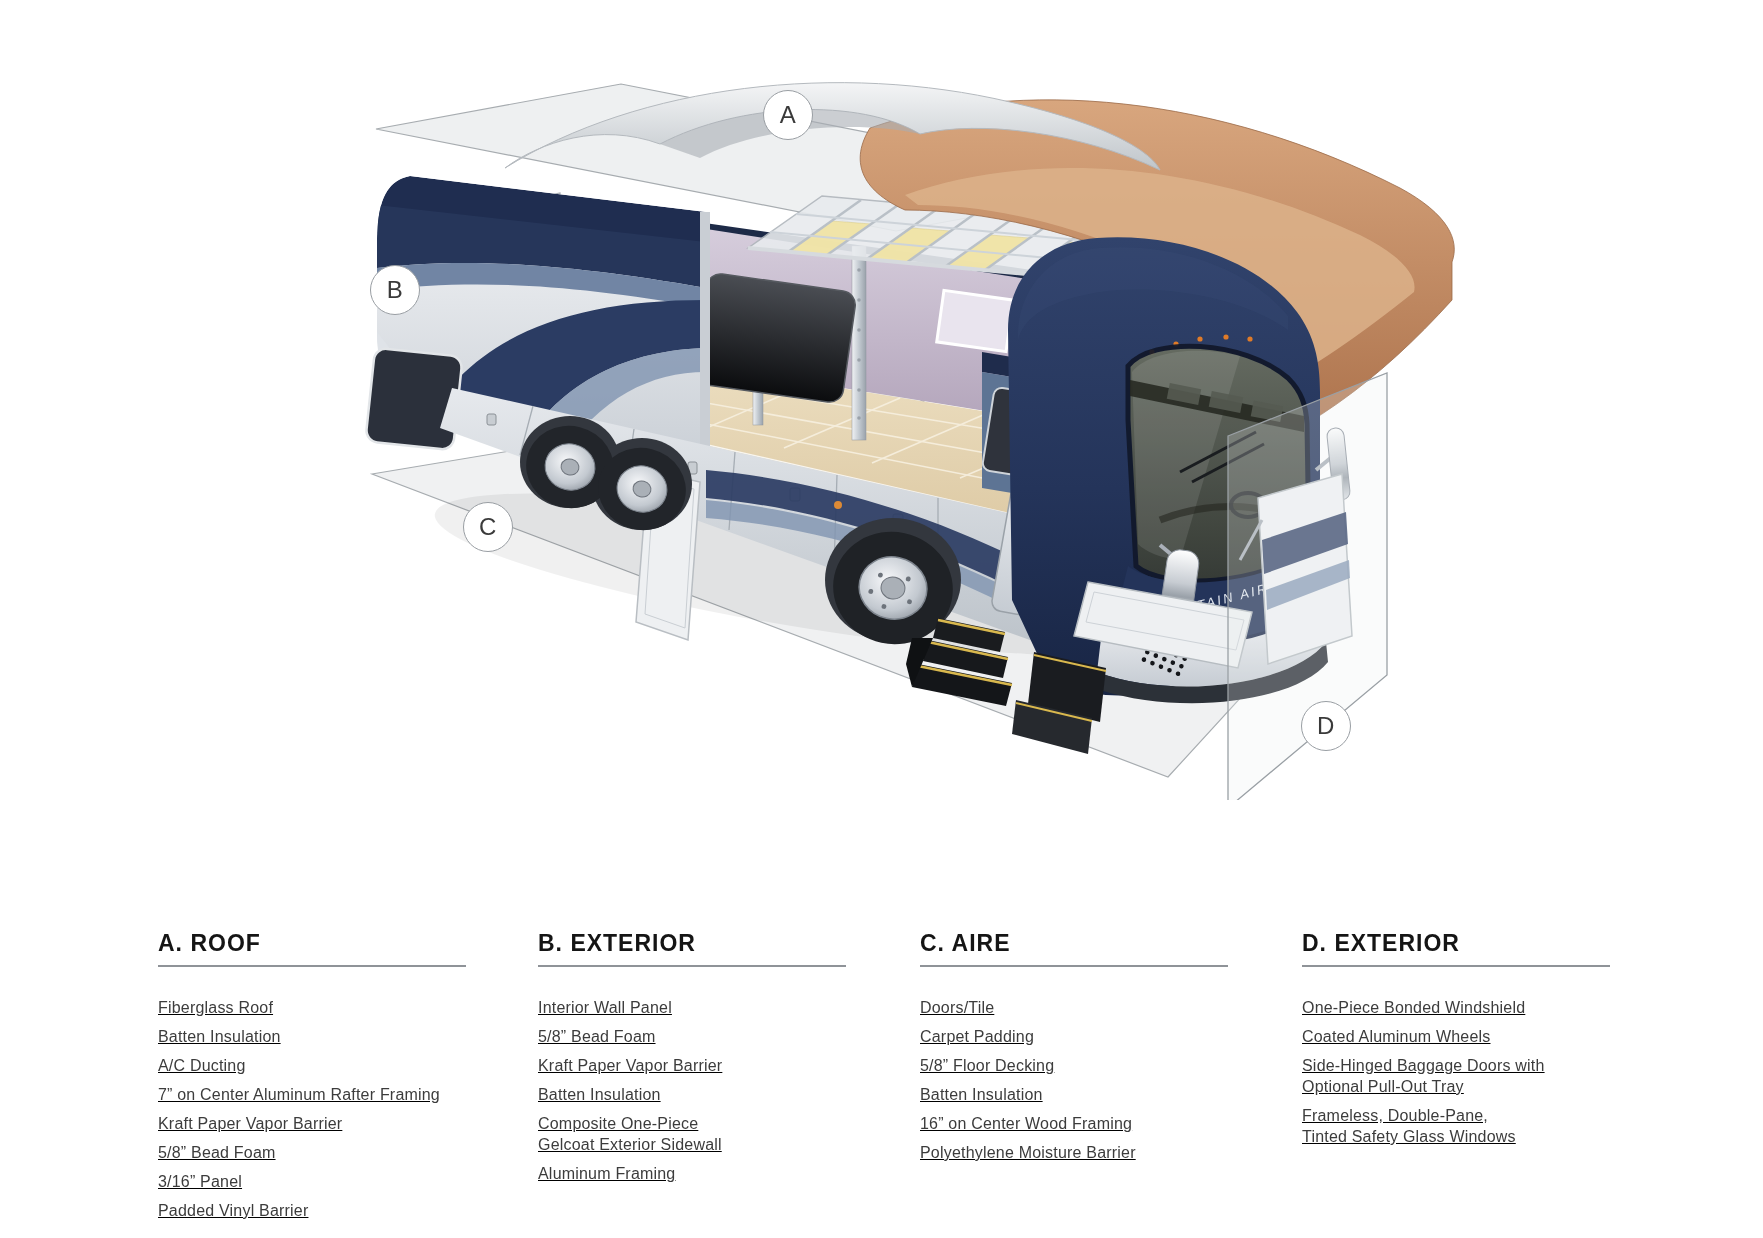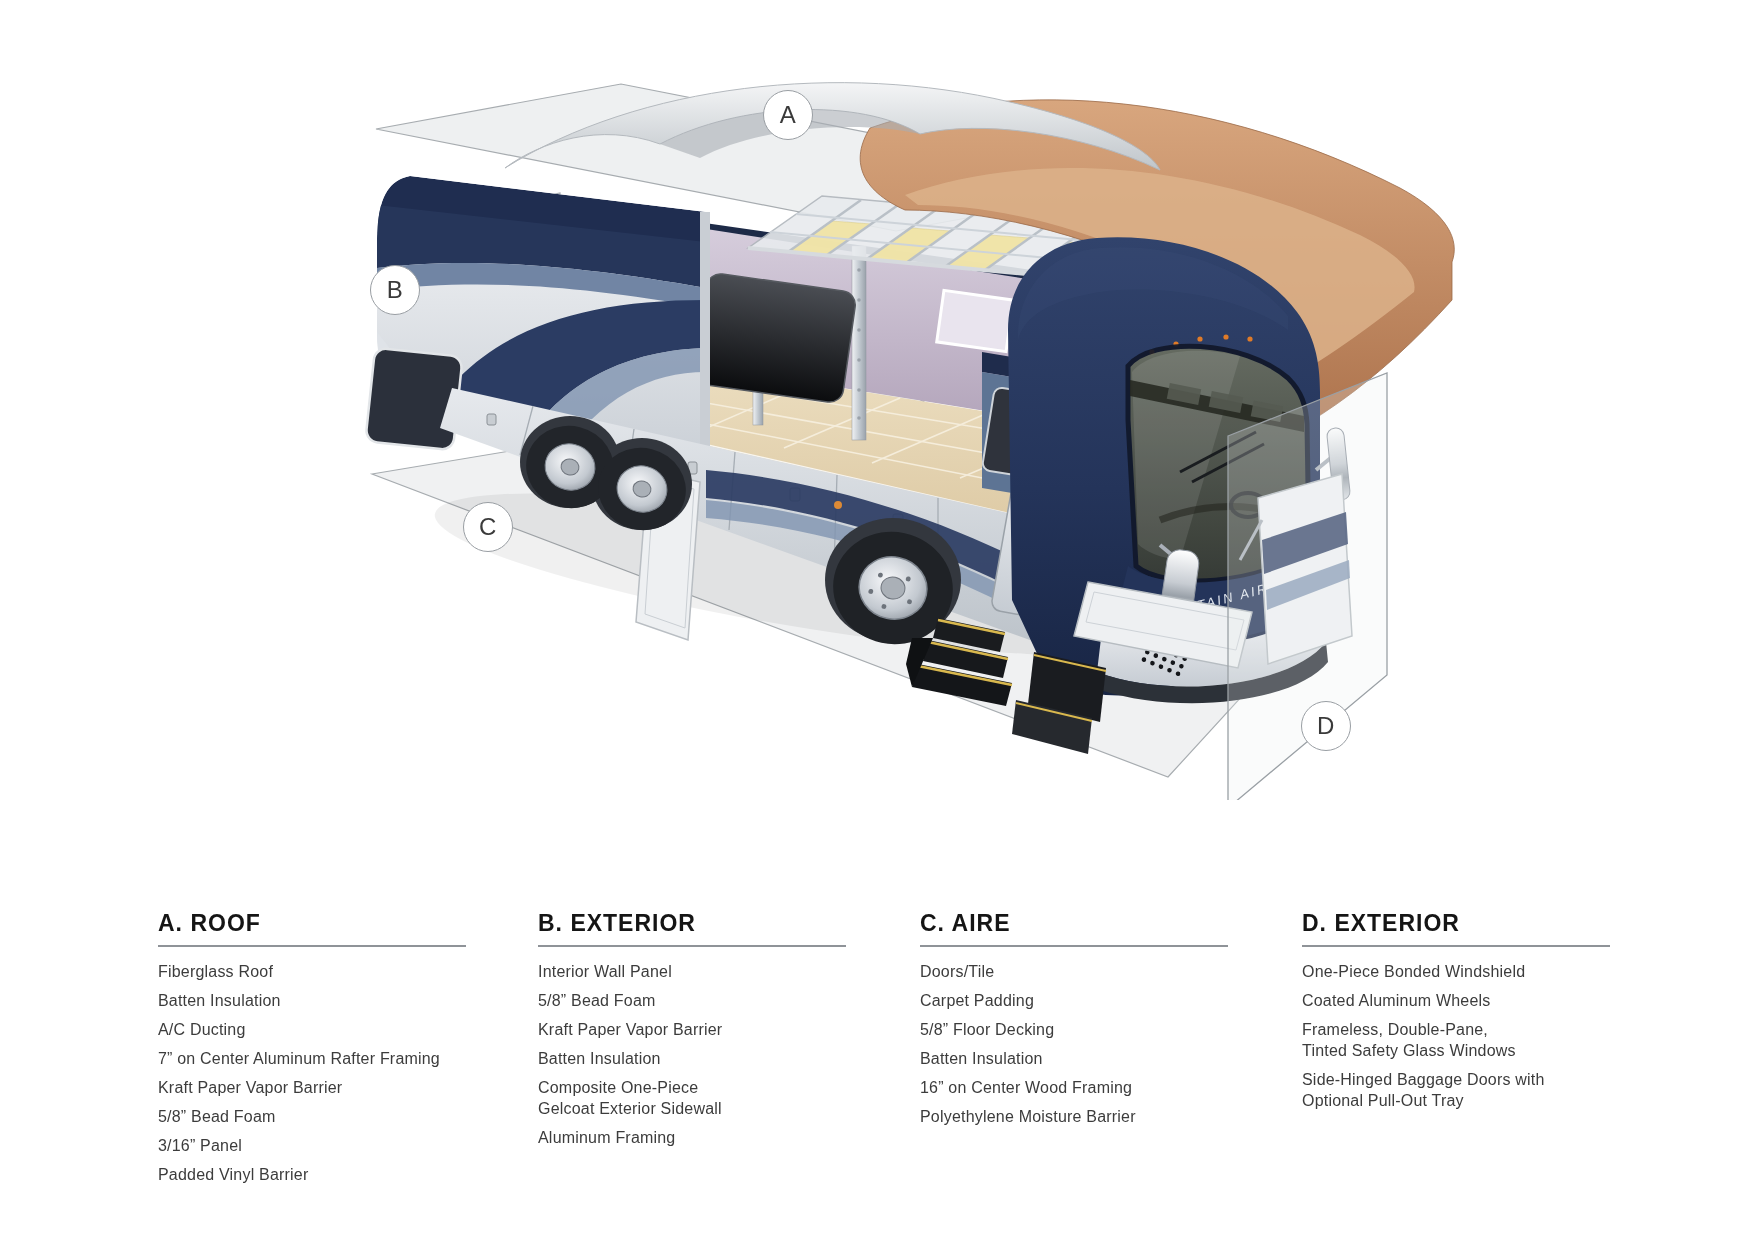--- a/index.html
+++ b/index.html
@@ -4,24 +4,24 @@
 <style>
   html,body{margin:0;padding:0;background:#ffffff;}
   #stage{position:relative;width:1763px;height:1238px;background:#ffffff;overflow:hidden;
          font-family:"Liberation Sans",sans-serif;}
   #art{position:absolute;left:0;top:0;}
   .marker{position:absolute;width:50px;height:50px;border-radius:50%;
           background:#ffffff;border:1.5px solid #999ea3;box-sizing:border-box;
           display:flex;align-items:center;justify-content:center;
           font-size:24px;color:#3a3a3a;letter-spacing:.5px;}
   #specs{position:absolute;left:0;top:0;width:100%;}
-  .spec-col{position:absolute;top:910px;width:308px;}
+  .spec-col{position:absolute;top:930px;width:308px;}
   .spec-title{font-size:23px;font-weight:bold;color:#151515;letter-spacing:1px;margin:0;}
   .spec-rule{border:0;border-bottom:2px solid #8f9398;margin:8px 0 0 0;}
-  .spec-items{margin-top:14px;}
+  .spec-items{margin-top:30px;text-decoration:underline;}
   .spec-item{font-size:16px;line-height:21px;color:#3c3c3c;letter-spacing:.2px;
              margin-bottom:8px;white-space:pre-line;}
 </style>
 </head>
 <body>
 
 <div id="stage">
 
   <svg id="art" width="1763" height="800" viewBox="0 0 1763 800">
     <defs>
@@ -450,21 +450,21 @@
         <div class="spec-item">Polyethylene Moisture Barrier</div>
       </div>
     </div>
 
     <div class="spec-col" style="left:1302px;">
       <h2 class="spec-title">D. EXTERIOR</h2>
       <hr class="spec-rule">
       <div class="spec-items">
         <div class="spec-item">One-Piece Bonded Windshield</div>
         <div class="spec-item">Coated Aluminum Wheels</div>
+        <div class="spec-item">Side-Hinged Baggage Doors with
+Optional Pull-Out Tray</div>
         <div class="spec-item">Frameless, Double-Pane,
 Tinted Safety Glass Windows</div>
-        <div class="spec-item">Side-Hinged Baggage Doors with
-Optional Pull-Out Tray</div>
       </div>
     </div>
 
   </div>
 </div>
 
 </body></html>

